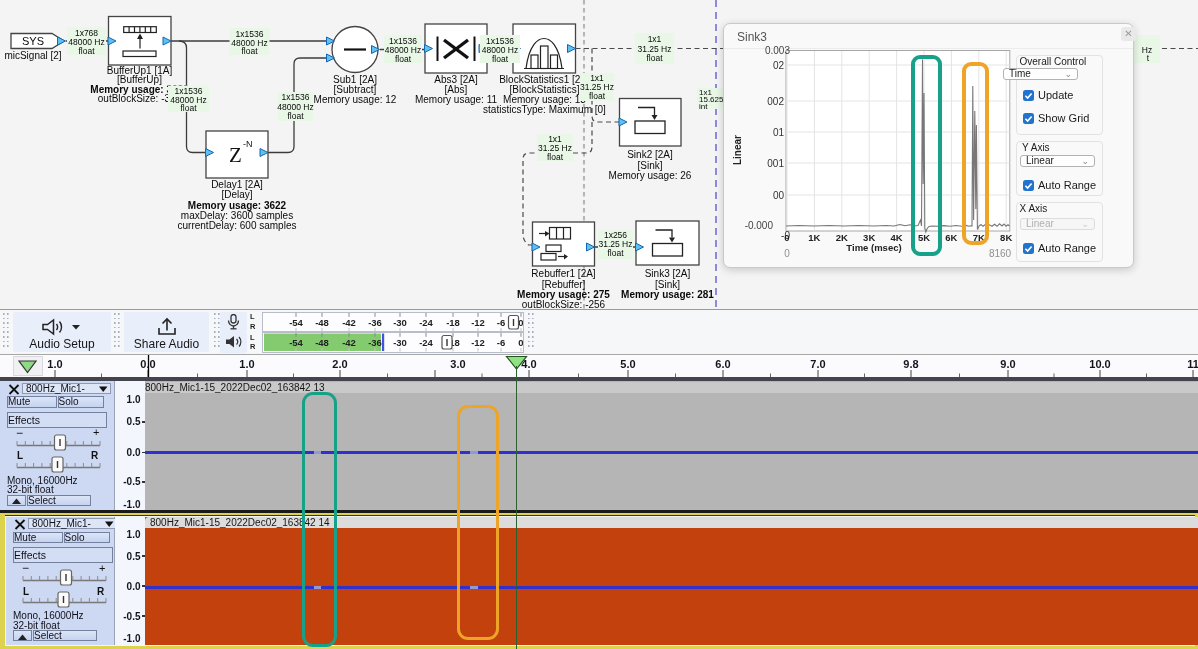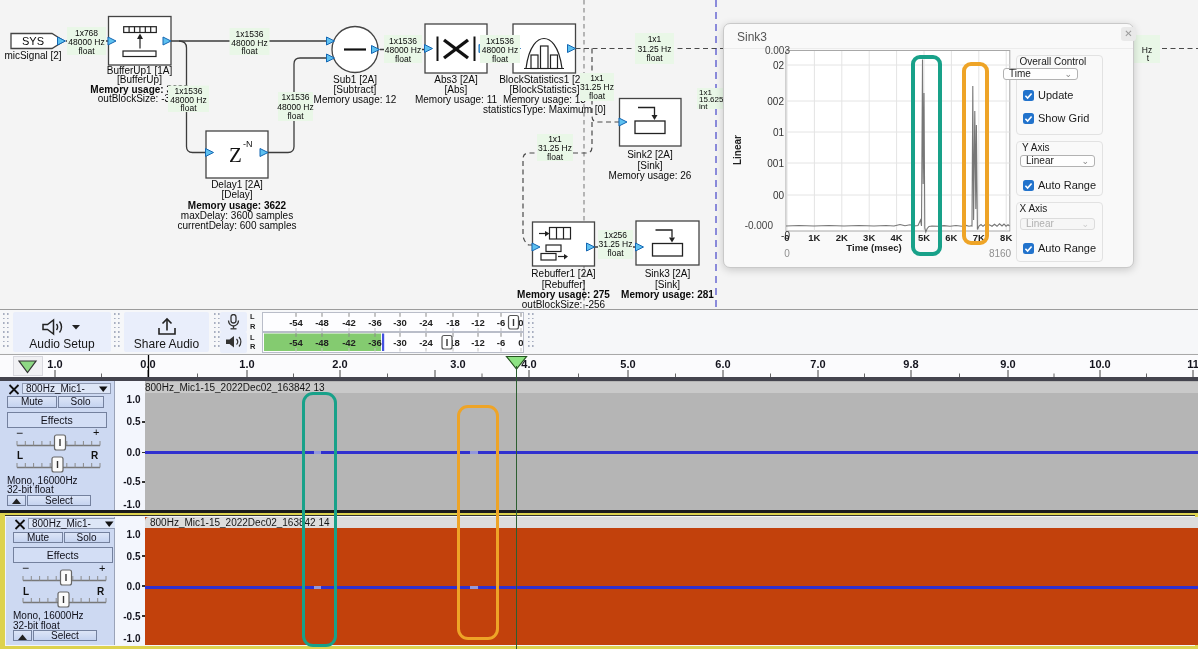--- a/index.html
+++ b/index.html
@@ -1,20 +1,20 @@
 <!DOCTYPE html>
 <html><head><meta charset="utf-8"><style>
 *{margin:0;padding:0;box-sizing:border-box}
 html,body{width:1198px;height:649px;overflow:hidden;background:#f4f4f4;font-family:"Liberation Sans",sans-serif}
 .abs{position:absolute}
 .rn{position:absolute;transform:translateX(-50%);font-size:11px;font-weight:bold;color:#14141e}
 .grip{position:absolute;width:7px;background-image:repeating-linear-gradient(to bottom,#a7aec0 0 1.6px,transparent 1.6px 4.6px),repeating-linear-gradient(to bottom,#a7aec0 0 1.6px,transparent 1.6px 4.6px);background-size:1.6px 100%,1.6px 100%;background-position:1px 0,5px 0;background-repeat:no-repeat}
 .tbtn{position:absolute;background:#e9eefb;border-radius:2px}
 .tbtxt{position:absolute;width:100%;text-align:center;top:25px;font-size:12px;color:#161616}
-.pbtn{position:absolute;background:linear-gradient(#dce5f7,#c5d3f0);border:1px solid #74819e;font-size:10px;color:#10101a;text-align:center}
+.pbtn{position:absolute;background:linear-gradient(#dce5f7,#c5d3f0);border:1px solid #74819e;font-size:10px;color:#10101a;}
 .grp{position:absolute;border:1px solid #e2e2e2;border-radius:4px}
 .glab{position:absolute;font-size:10px;color:#1a1a1a}
 .dd{position:absolute;width:75px;height:12px;background:#fefefe;border:1px solid #b2b2b2;border-radius:3px;font-size:10px;color:#222;line-height:10px;padding-left:5px}
 .cb{position:absolute;width:11px;height:11px;background:#2273cc;border-radius:2.5px}
 .cbl{position:absolute;font-size:11px;color:#1a1a1a}
 .rv{position:absolute;font-size:10px;font-weight:bold;color:#14141e;text-align:right;width:26px}
 </style></head>
 <body>
 <div class="abs" style="left:0;top:0;width:1198px;height:309px;background:#f4f4f4">
 <svg width="1198" height="309" style="position:absolute;left:0;top:0">

